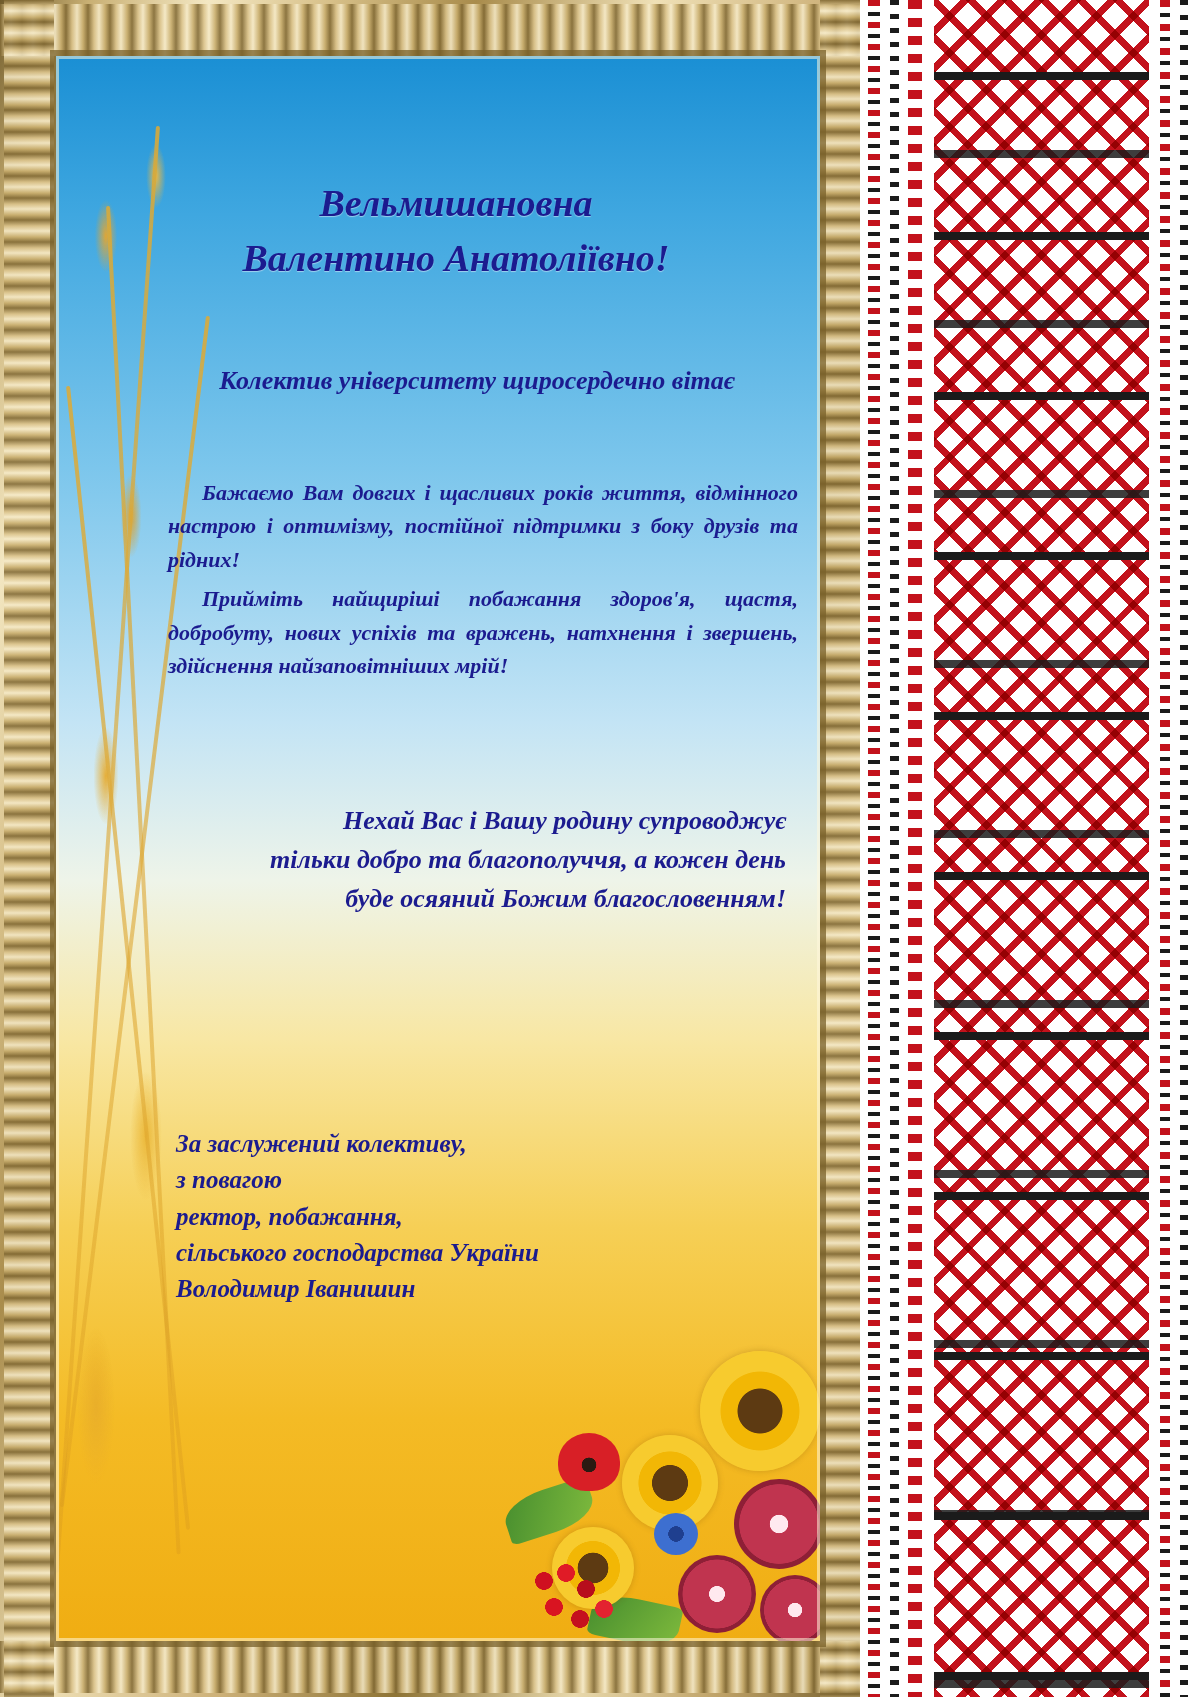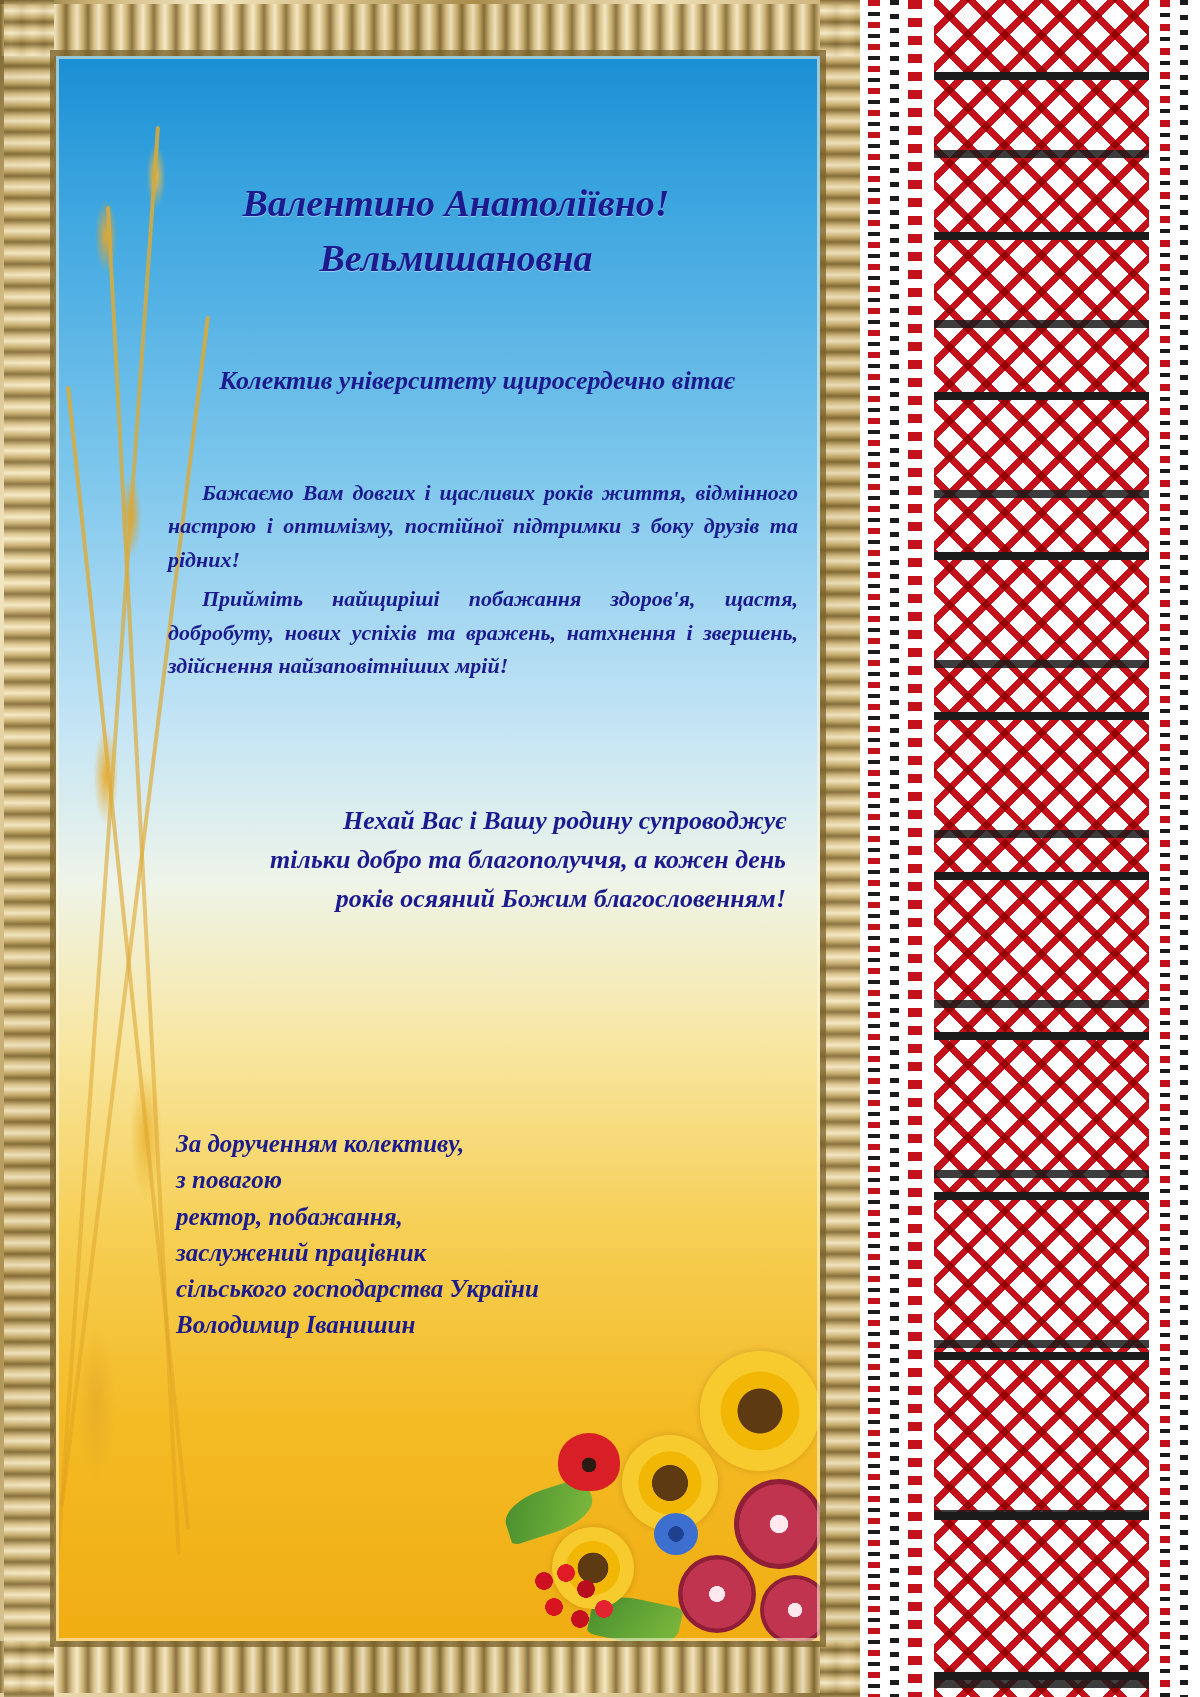--- a/index.html
+++ b/index.html
@@ -392,44 +392,43 @@
         <div class="cornflower c1"></div>
         <div class="mallow m1"></div>
         <div class="mallow m2"></div>
         <div class="mallow m3"></div>
         <div class="berries"></div>
       </div>
 
       <div class="text-layer">
 
         <div class="salutation">
+          <div>Вельмишановна</div>
           <div>Валентино Анатоліївно!</div>
-          <div>Вельмишановна</div>
         </div>
 
         <div class="greeting">
           <div>Колектив університету щиросердечно вітає</div>
         </div>
 
         <div class="body-text">
           <p>Бажаємо Вам довгих і щасливих років життя, відмінного настрою і оптимізму, постійної підтримки з боку друзів та рідних!</p>
           <p>Прийміть найщиріші побажання здоров'я, щастя, добробуту, нових успіхів та вражень, натхнення і звершень, здійснення найзаповітніших мрій!</p>
         </div>
 
         <div class="blessing">
           <div>Нехай Вас і Вашу родину супроводжує</div>
           <div>тільки добро та благополуччя, а кожен день</div>
-          <div>років осяяний Божим благословенням!</div>
+          <div>буде осяяний Божим благословенням!</div>
         </div>
 
         <div class="signature">
-          <div>За дорученням колективу,</div>
+          <div>За заслужений колективу,</div>
           <div>з повагою</div>
           <div>ректор, побажання,</div>
-          <div>заслужений працівник</div>
           <div>сільського господарства України</div>
           <div>Володимир Іванишин</div>
         </div>
 
       </div>
     </div>
 
     <div class="frame-inner-bevel"></div>
   </div>
 

